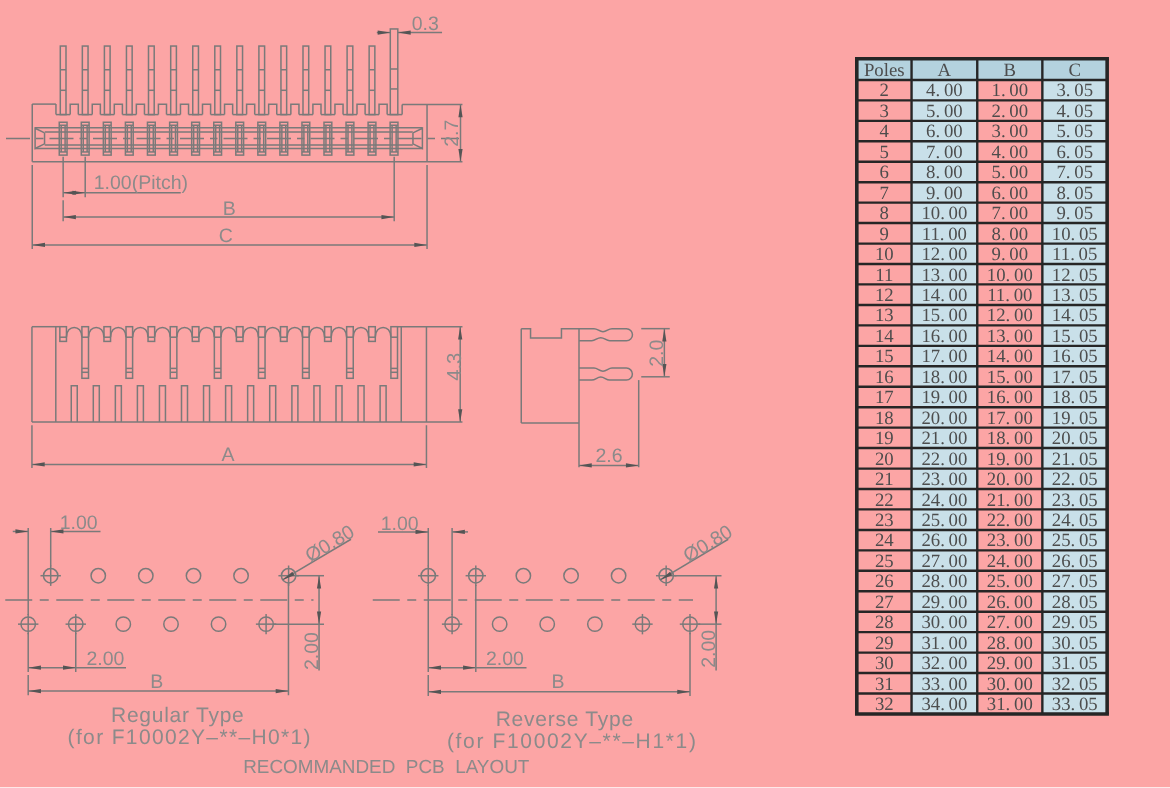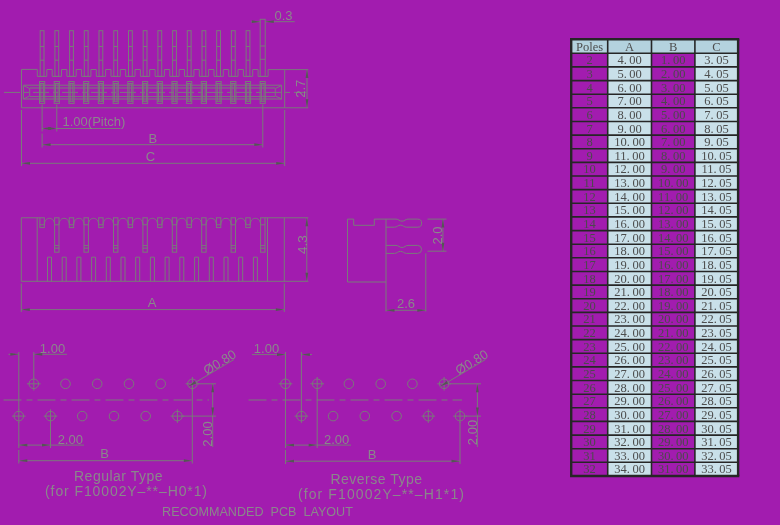--- a/index.html
+++ b/index.html
@@ -1,16 +1,16 @@
 <!DOCTYPE html>
 <html><head>
 <meta charset="utf-8">
 <style>
 html,body{margin:0;padding:0;background:#ffffff;}
-#canvas{position:relative;width:780px;height:525px;background:#a21caf;overflow:hidden;filter:saturate(1.001);}
+#canvas{position:relative;width:780px;height:525px;background:#fca5a5;overflow:hidden;filter:saturate(1.001);}
 </style>
 </head>
 <body>
 
 <div id="canvas">
 <svg width="780" height="525" viewBox="0 0 780 525" style="opacity:0.999">
 
 <g>
 <line x1="21.5" y1="69.4" x2="21.5" y2="107.8" stroke="#7a7a7a" stroke-width="1"></line>
 <line x1="21.5" y1="69.4" x2="37.3" y2="69.4" stroke="#7a7a7a" stroke-width="1"></line>

